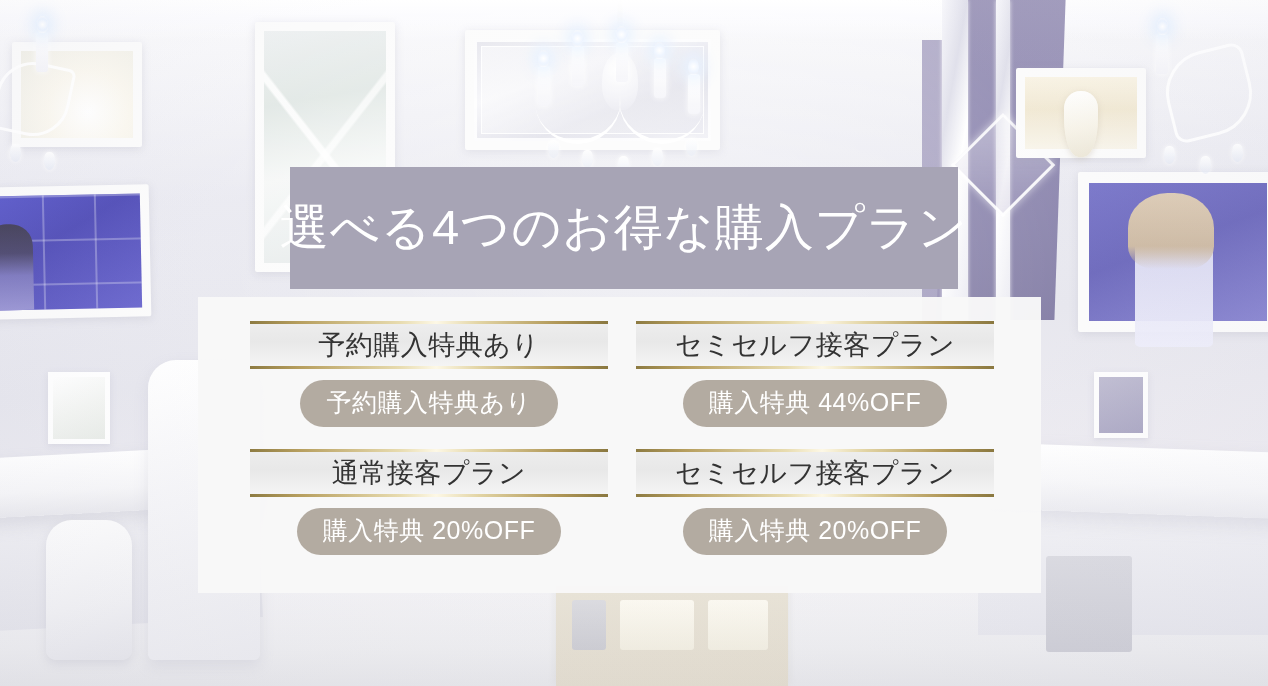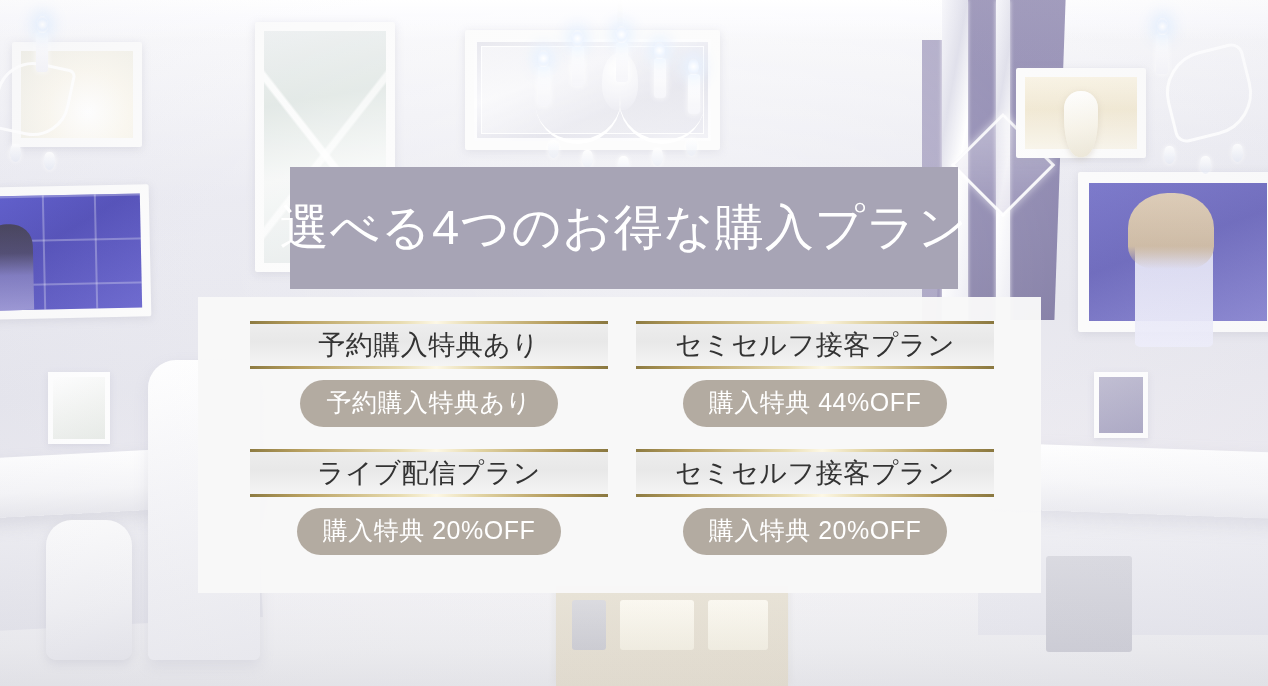--- a/index.html
+++ b/index.html
@@ -456,21 +456,21 @@
         <div class="plan-header">
           <span class="plan-title">セミセルフ接客プラン</span>
         </div>
         <div class="badge-row">
           <span class="badge">購入特典 44%OFF</span>
         </div>
       </div>
 
       <div class="plan-card">
         <div class="plan-header">
-          <span class="plan-title">ライブ配信プラン</span>
+          <span class="plan-title">通常接客プラン</span>
         </div>
         <div class="badge-row">
           <span class="badge">購入特典 20%OFF</span>
         </div>
       </div>
 
       <div class="plan-card">
         <div class="plan-header">
           <span class="plan-title">セミセルフ接客プラン</span>
         </div>

